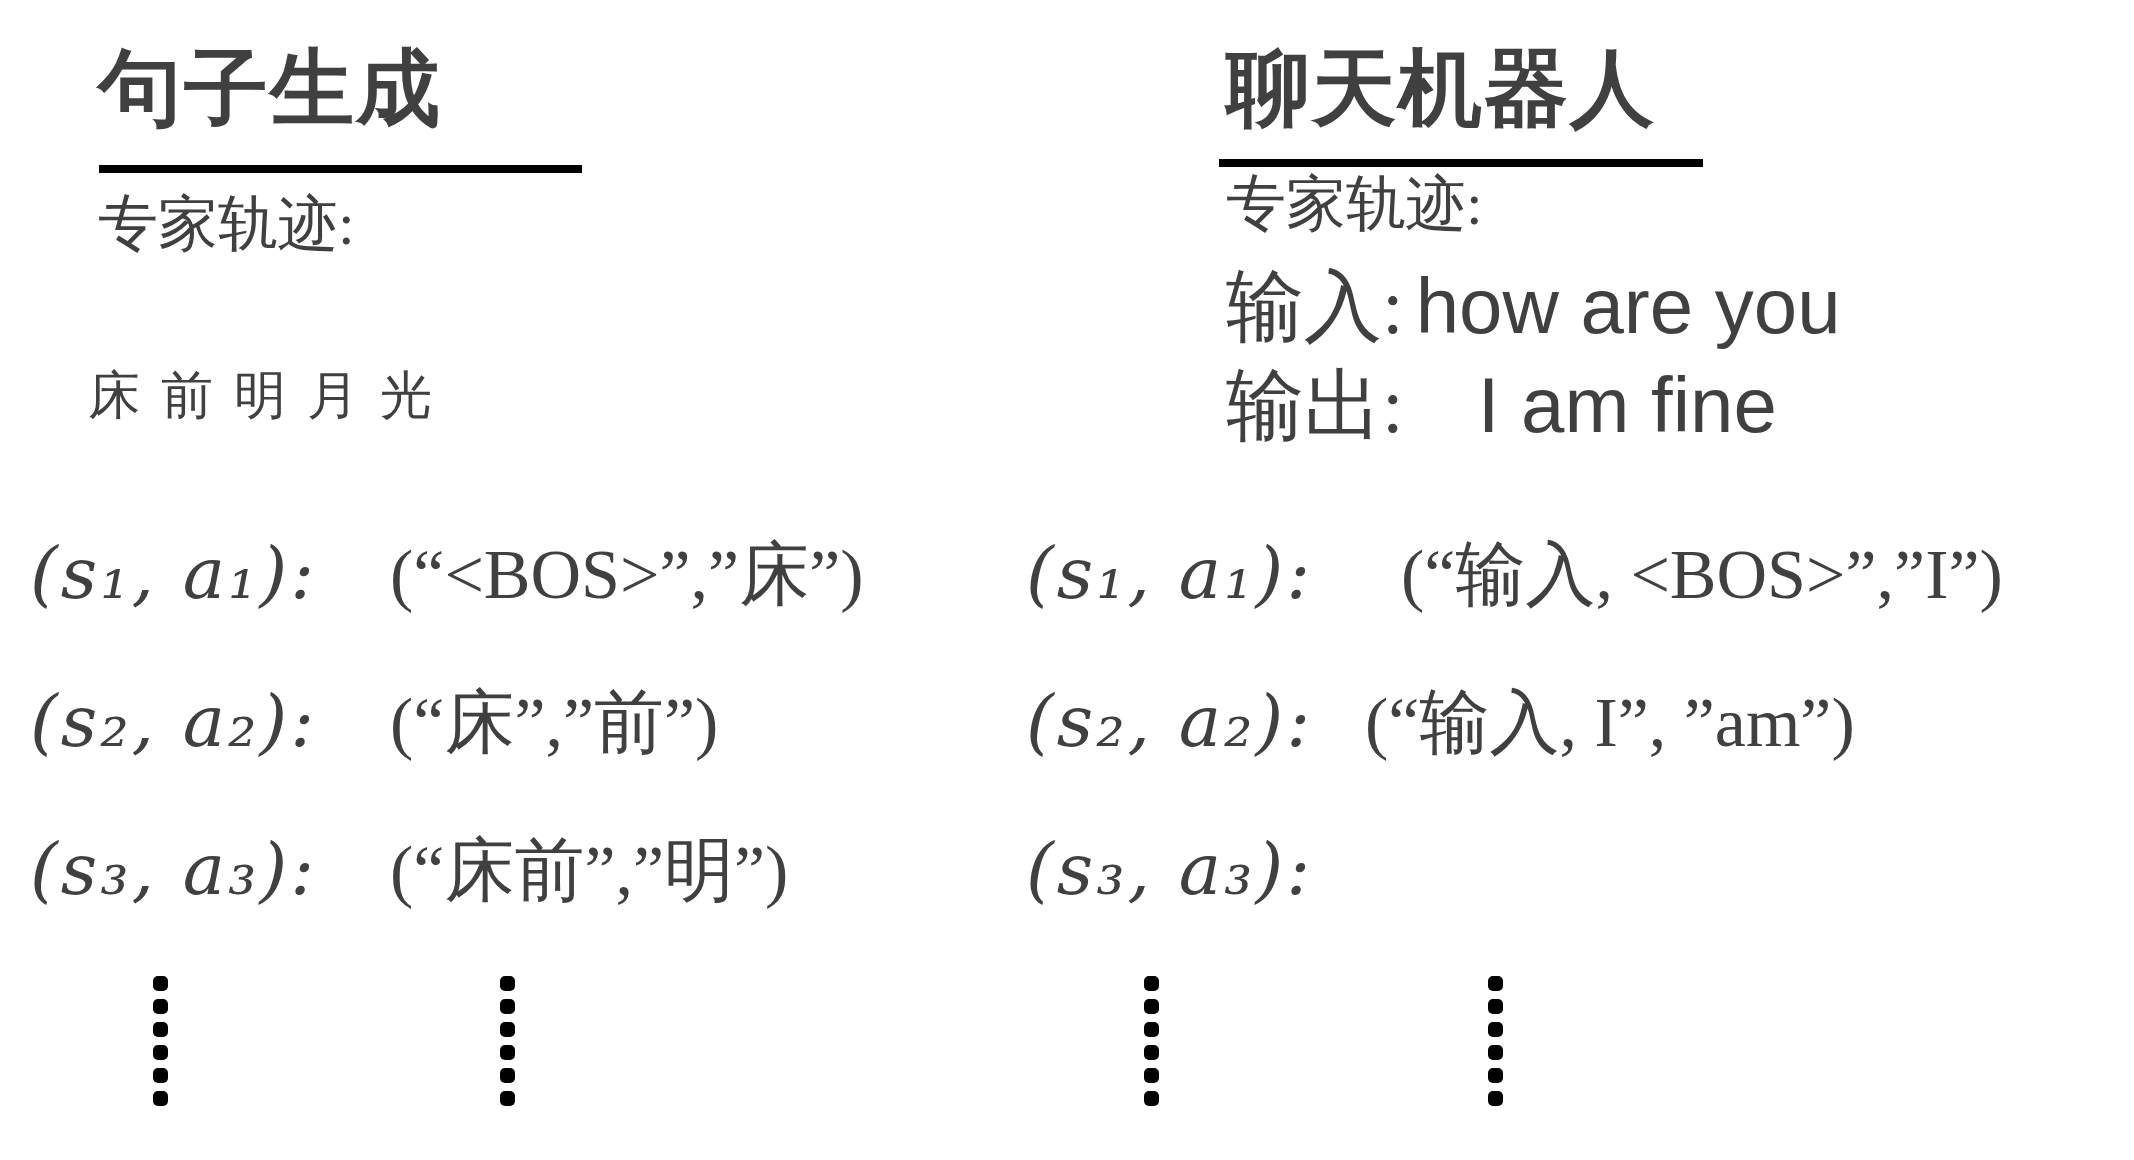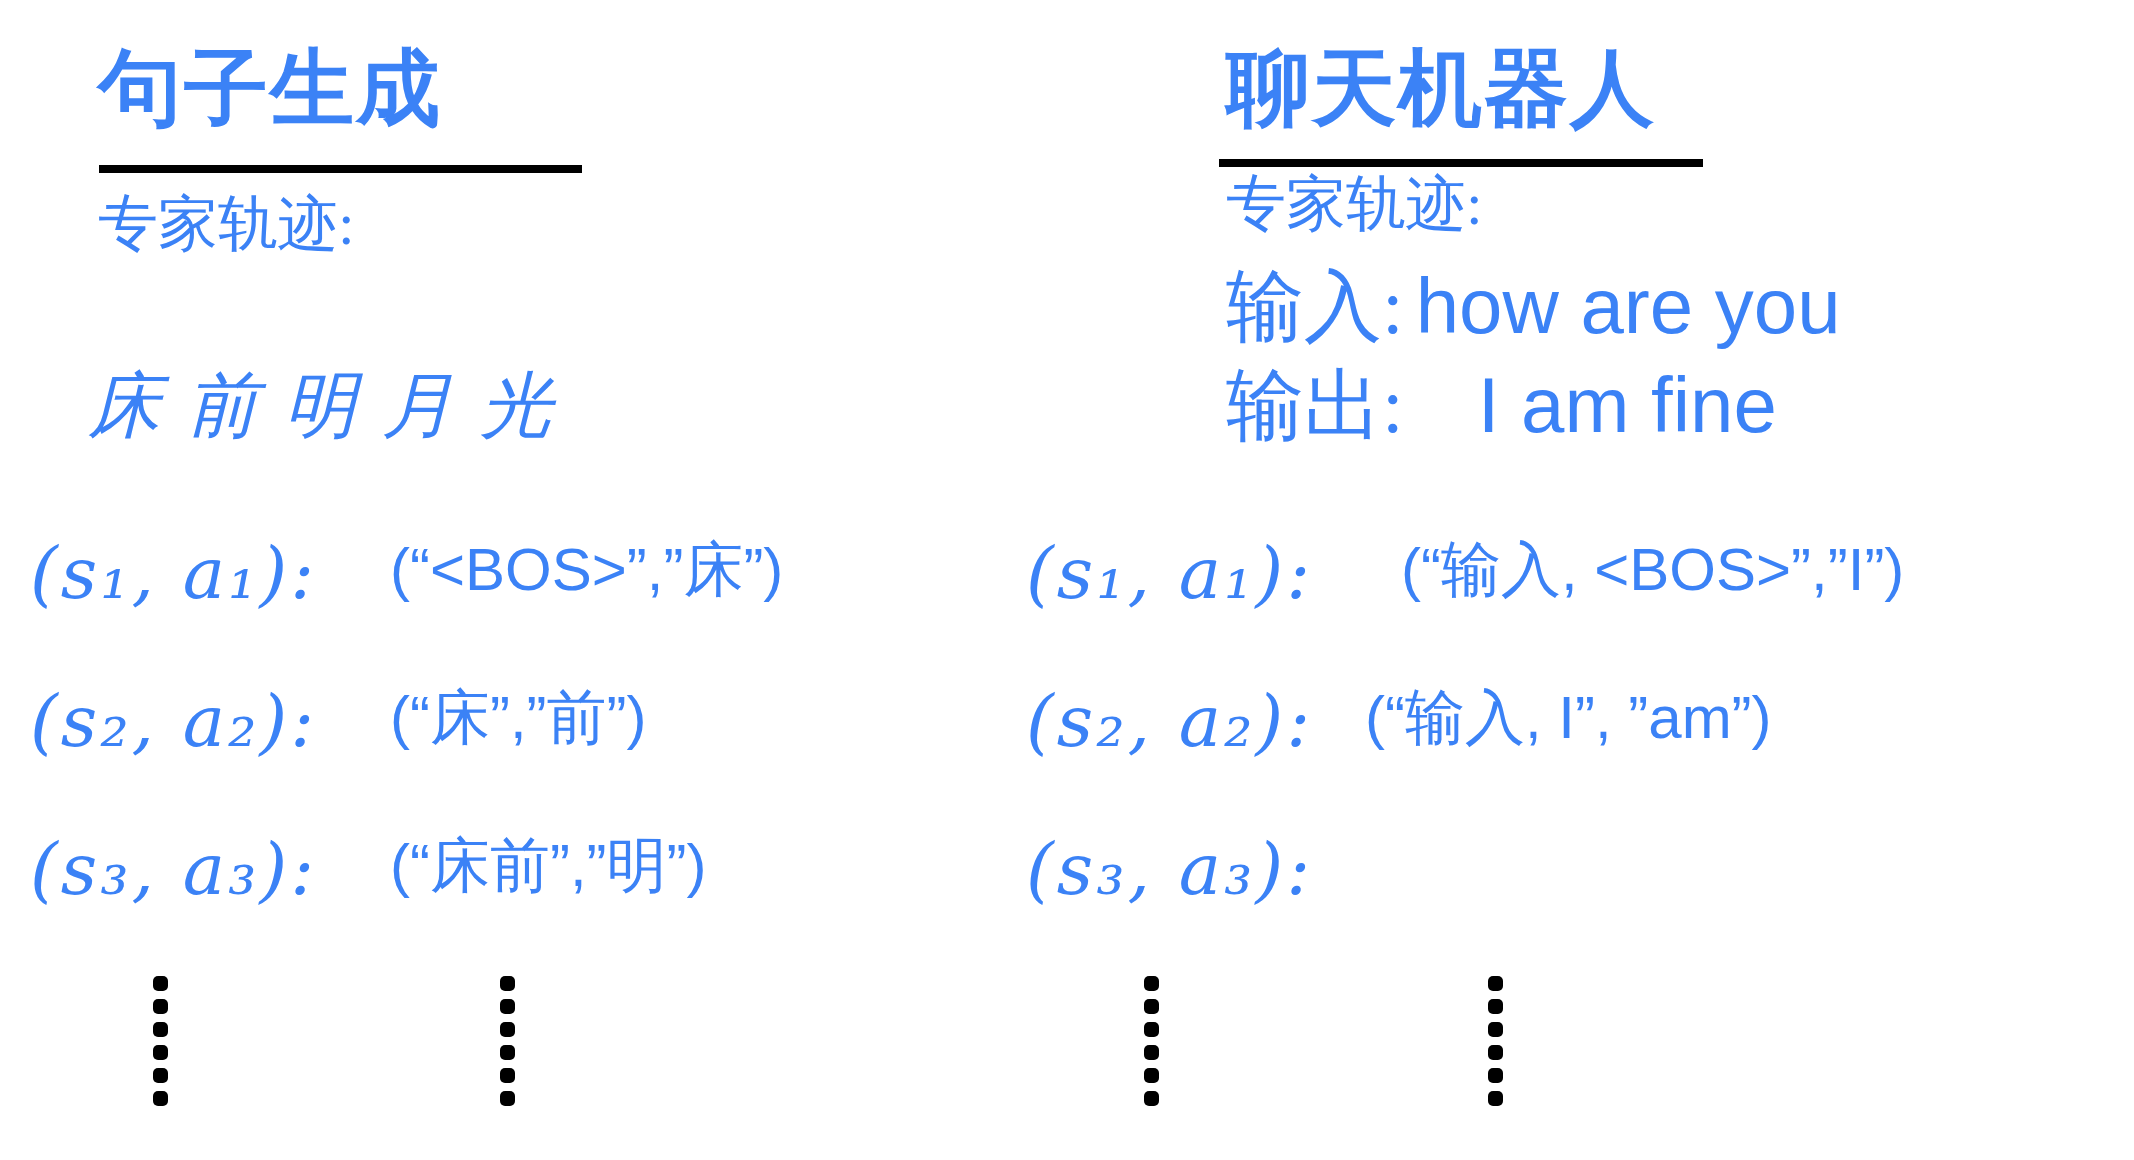--- a/index.html
+++ b/index.html
@@ -5,21 +5,21 @@
   html, body {
     margin: 0;
     padding: 0;
     background: #ffffff;
   }
   #canvas {
     position: relative;
     width: 2100px;
     height: 1160px;
     background: #ffffff;
-    color: #3b82f6;
+    color: #404040;
     overflow: hidden;
   }
   .abs { position: absolute; line-height: 1; white-space: nowrap; }
 
   .panel-title {
     font-family: "Liberation Serif", "DejaVu Serif", serif;
     font-size: 84px;
     font-weight: bold;
     letter-spacing: 2px;
   }
@@ -27,45 +27,44 @@
     position: absolute;
     height: 8px;
     background: #000000;
   }
   .cjk-text {
     font-family: "Liberation Serif", "DejaVu Serif", serif;
     font-size: 60px;
   }
   .poem {
     font-family: "Liberation Serif", "DejaVu Serif", serif;
-    font-size: 72px;
+    font-size: 52px;
     letter-spacing: 4px;
-    font-style: italic;
   }
   .io-line {
     font-size: 78px;
     font-family: "Liberation Serif", "DejaVu Serif", serif;
     text-align: right;
   }
   .io-value {
     font-family: "Liberation Sans", "DejaVu Sans", sans-serif;
     font-size: 78px;
   }
   .io-value.input-gap { margin-left: 12px; }
   .io-value.output-gap { margin-left: 74px; }
 
   .row-label {
     font-family: "DejaVu Serif", "Liberation Serif", serif;
     font-style: italic;
     font-size: 71px;
     letter-spacing: 3px;
   }
   .row-tuple {
-    font-family: Liberation Sans, sans-serif;
-    font-size: 60px;
+    font-family: Liberation Serif, serif;
+    font-size: 70px;
   }
 
   .dots-col {
     position: absolute;
     display: flex;
     flex-direction: column;
     gap: 8px;
   }
   .dots-col i {
     display: block;

